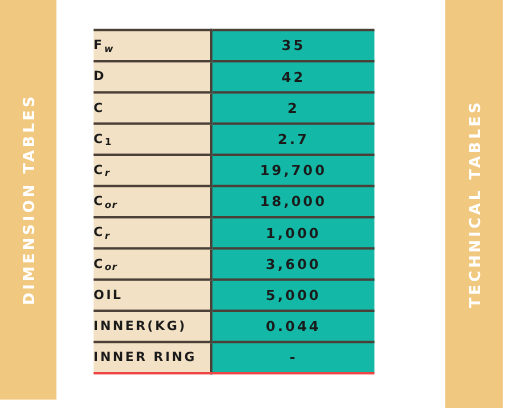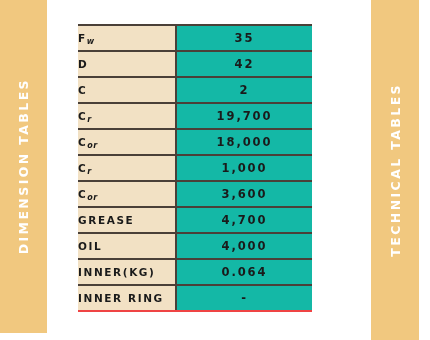--- a/index.html
+++ b/index.html
@@ -130,46 +130,46 @@
         </tr>
         <tr>
           <td class="label"><span>D</span></td>
           <td class="value">42</td>
         </tr>
         <tr>
           <td class="label"><span>C</span></td>
           <td class="value">2</td>
         </tr>
         <tr>
+          <td class="label"><span>C</span><span class="sub">1</span></td>
+          <td class="value">2.7</td>
+        </tr>
+        <tr>
           <td class="label"><span>C</span><span class="sub sub-italic">r</span></td>
           <td class="value">19,700</td>
         </tr>
         <tr>
           <td class="label"><span>C</span><span class="sub sub-italic">or</span></td>
           <td class="value">18,000</td>
         </tr>
         <tr>
           <td class="label"><span>C</span><span class="sub sub-italic">r</span></td>
           <td class="value">1,000</td>
         </tr>
         <tr>
           <td class="label"><span>C</span><span class="sub sub-italic">or</span></td>
           <td class="value">3,600</td>
         </tr>
         <tr>
-          <td class="label"><span>GREASE</span></td>
-          <td class="value">4,700</td>
-        </tr>
-        <tr>
           <td class="label"><span>OIL</span></td>
-          <td class="value">4,000</td>
+          <td class="value">5,000</td>
         </tr>
         <tr>
           <td class="label"><span>INNER(KG)</span></td>
-          <td class="value">0.064</td>
+          <td class="value">0.044</td>
         </tr>
         <tr>
           <td class="label"><span>INNER RING</span></td>
           <td class="value">-</td>
         </tr>
       </tbody>
   </table>
 </div>
 
 </body></html>

